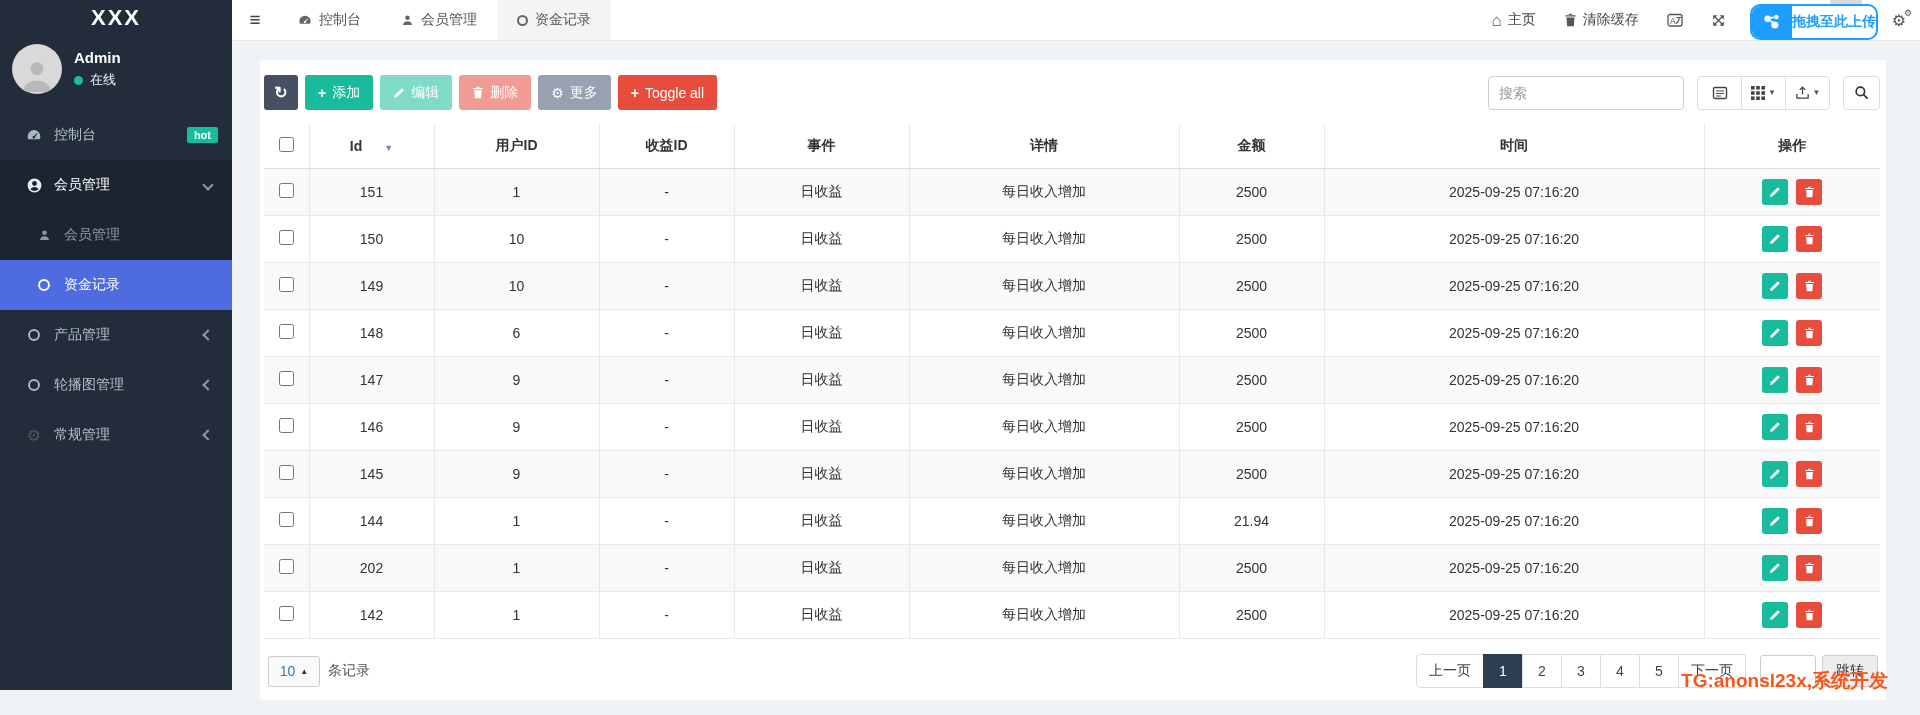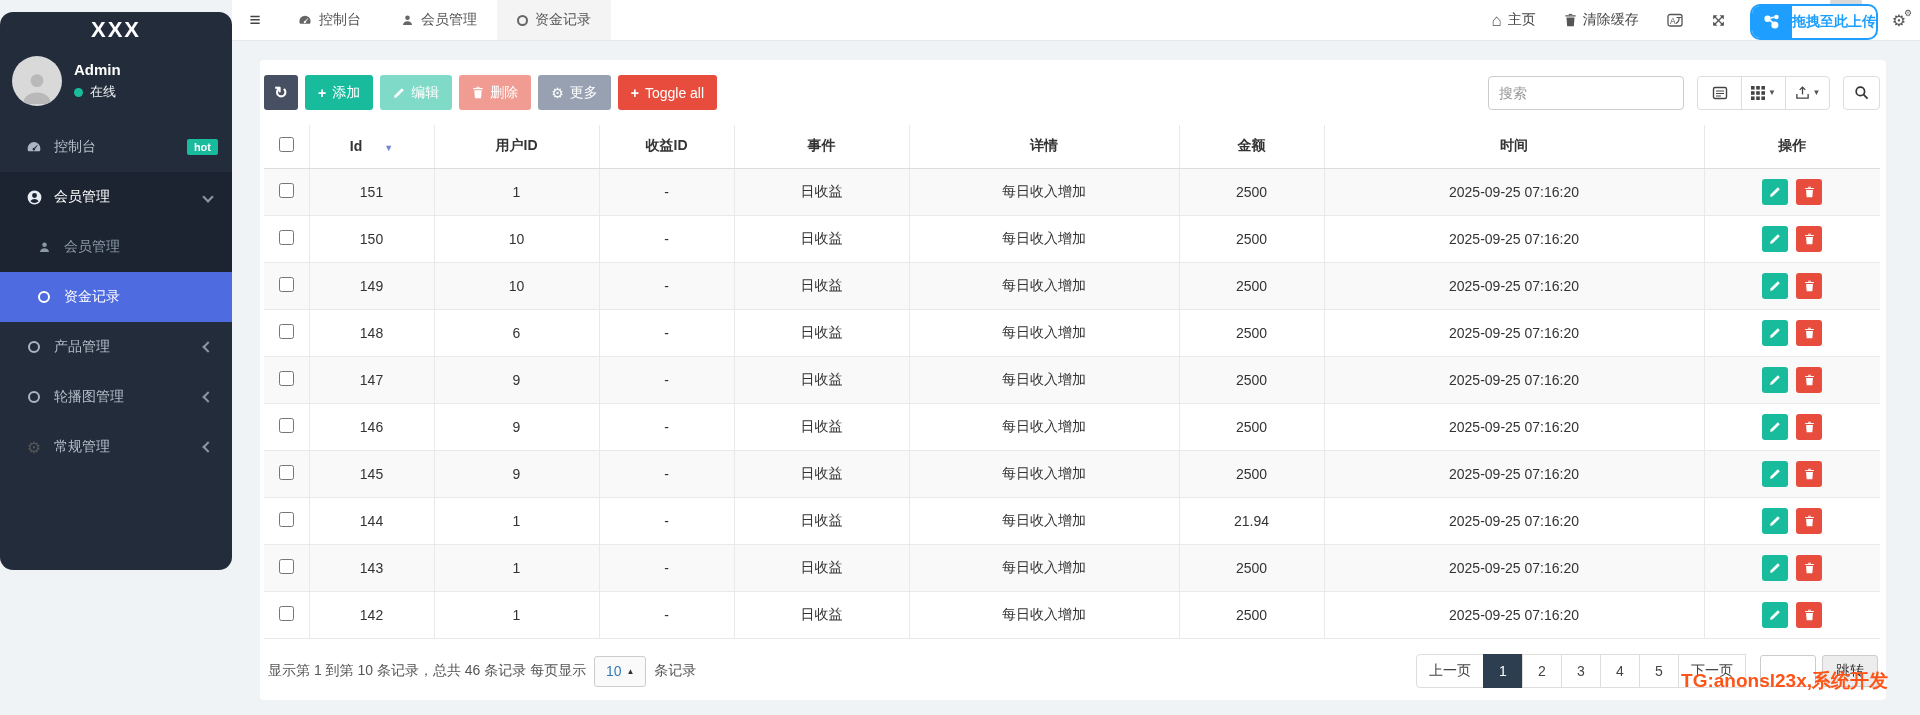--- a/index.html
+++ b/index.html
@@ -1,20 +1,20 @@
 <!DOCTYPE html>
 <html><head>
 <meta charset="utf-8">
 <style>
   * { margin:0; padding:0; box-sizing:border-box; }
   html,body { width:1920px; height:715px; overflow:hidden; font-family:"Liberation Sans", sans-serif; background:#f0f3f5; }
   .stage { position:relative; width:1920px; height:715px; }
 
   
-  .sidebar { position:absolute; left:0; top:12px; width:232px; height:558px; background:#222c3a; color:#b3bfc9;border-radius:13px; }
+  .sidebar { position:absolute; left:0; top:0; width:232px; height:690px; background:#222c3a; color:#b3bfc9; }
   .logo { height:36px; line-height:36px; text-align:center; color:#fff; font-size:22px; font-weight:bold; letter-spacing:2px; }
   .userpanel { display:flex; align-items:center; padding:8px 12px 10px 12px; }
   .avatar { width:50px; height:50px; border-radius:50%; background:#d9d9d9; display:flex; align-items:flex-end; justify-content:center; overflow:hidden; }
   .userinfo { margin-left:12px; }
   .uname { color:#fff; font-weight:bold; font-size:15px; margin-bottom:5px; }
   .ustatus { display:flex; align-items:center; font-size:13px; color:#eef2f5; }
   .dot { width:9px; height:9px; border-radius:50%; background:#1abc9c; margin-right:7px; }
   .sidesearch { margin:8px 12px 12px 12px; height:30px; background:#323c49; border-radius:3px; display:flex; align-items:center; padding:0 10px; }
   .sidesearch input { flex:1; background:transparent; border:none; outline:none; color:#c6d0d9; font-size:13px; font-family:"Liberation Sans", sans-serif; }
   .sidesearch input::placeholder { color:#8492a0; }
@@ -559,21 +559,21 @@
                       <rect x="1" y="2.6" width="12" height="1.5" rx=".6"></rect>
                       <path d="M5 1h4v1.2H5z"></path>
                       <path d="M2.4 5.2h9.2L10.8 15H3.2z"></path>
                     </svg>
                   </button>
                 </td>
               </tr>
 
               <tr>
                 <td><input type="checkbox" style=""></td>
-                <td>143</td>
+                <td>202</td>
                 <td>1</td>
                 <td>-</td>
                 <td>日收益</td>
                 <td>每日收入增加</td>
                 <td>2500</td>
                 <td>2025-09-25 07:16:20</td>
                 <td>
                   <button class="abtn edit">
                     <svg width="12" height="12" viewBox="0 0 16 16" fill="#fff">
                       <path d="M11.8 1.6l2.6 2.6-9.5 9.5L1.5 14.5l.8-3.4z"></path>
@@ -611,21 +611,20 @@
                       <path d="M2.4 5.2h9.2L10.8 15H3.2z"></path>
                     </svg>
                   </button>
                 </td>
               </tr>
             </tbody>
         </table>
 
         <div class="footer">
           <div class="summary">
-            <span>显示第 1 到第 10 条记录，总共 46 条记录 每页显示</span>
             <span class="psize">
               <span class="num">10</span>
               <span class="up">▲</span>
             </span>
             <span>条记录</span>
           </div>
           <div class="pager">
             <button class="pg">上一页</button>
             <button class="pg active">1</button>
             <button class="pg">2</button>

